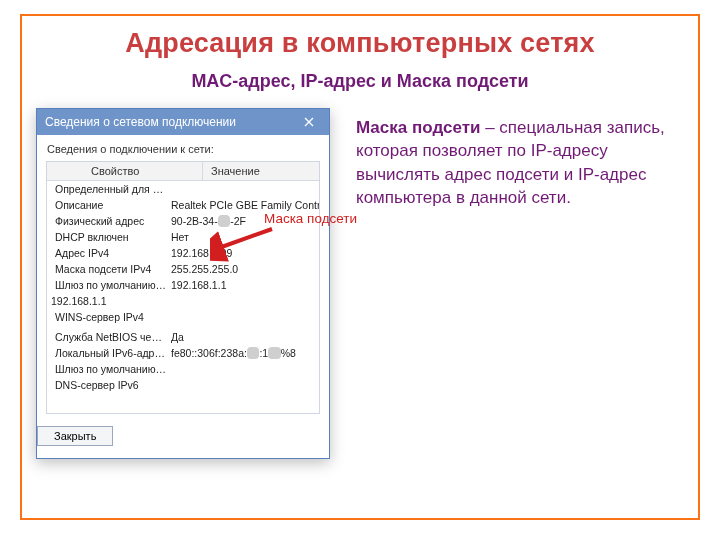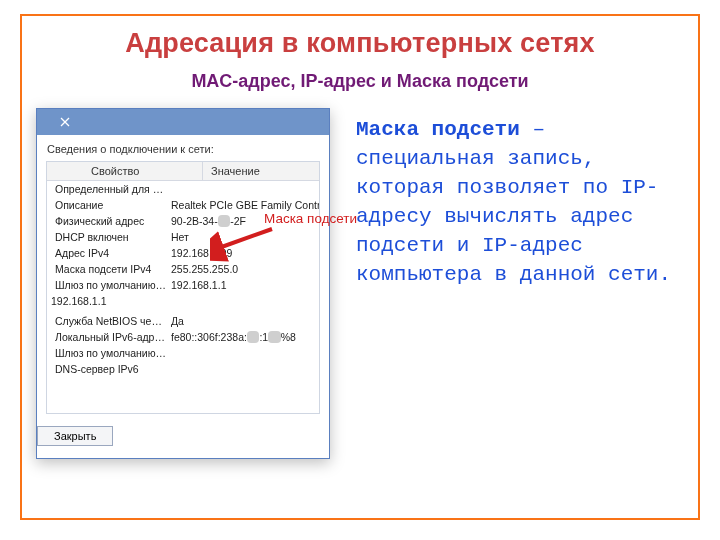--- a/index.html
+++ b/index.html
@@ -31,25 +31,24 @@
       text-align: center;
     }
     .content {
       display: flex;
       gap: 26px;
       margin-top: 16px;
       position: relative;
     }
     .right-text {
       flex: 1;
-      font-size: 21px;
+      font-size: 17px;
       line-height: 1.38;
-      color: #1d4ed8;
+      color: #701a75;
       padding-top: 8px;
-      font-family: Liberation Mono, monospace;
     }
     .right-text .bold { font-weight: 700; }
     
     .dialog {
       width: 294px;
       border: 1px solid #5a7fbf;
       background: #fff;
       box-shadow: 0 4px 14px rgba(0,0,0,0.25);
       font-size: 11px;
     }
@@ -156,20 +155,21 @@
 <body>
 
 <div class="slide-frame">
   <div class="slide-title">Адресация в компьютерных сетях</div>
   <div class="slide-subtitle">MAC-адрес, IP-адрес и Маска подсети</div>
 
   <div class="content">
 
     <div class="dialog">
       <div class="titlebar">
+        <span>Сведения о сетевом подключении</span>
         <span class="close-btn">
           <svg viewBox="0 0 10 10">
             <line x1="1" y1="1" x2="9" y2="9" stroke="#fff" stroke-width="1.2"></line>
             <line x1="9" y1="1" x2="1" y2="9" stroke="#fff" stroke-width="1.2"></line>
           </svg>
         </span>
       </div>
       <div class="subhead">Сведения о подключении к сети:</div>
       <div class="grid-wrap">
         <div class="grid-header">
@@ -202,20 +202,21 @@
               <div class="val">255.255.255.0</div>
             </div>
             <div class="row">
               <div class="prop">Шлюз по умолчанию IP...</div>
               <div class="val">192.168.1.1</div>
             </div>
             <div class="row">
               <div class="val">192.168.1.1</div>
             </div>
             <div class="row">
+              <div class="prop">WINS-сервер IPv4</div>
               <div class="val"></div>
             </div>
             <div class="row group">
               <div class="prop">Служба NetBIOS через...</div>
               <div class="val">Да</div>
             </div>
             <div class="row">
               <div class="prop">Локальный IPv6-адрес...</div>
               <div class="val">fe80::306f:238a:<span class="mask">xx</span>:1<span class="mask">xx</span>%8</div>
             </div>

